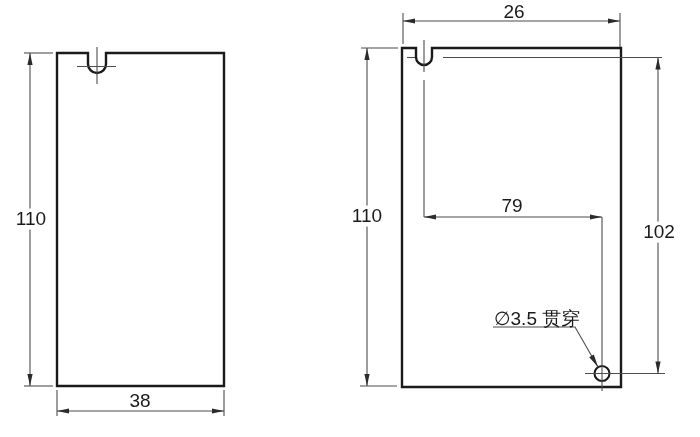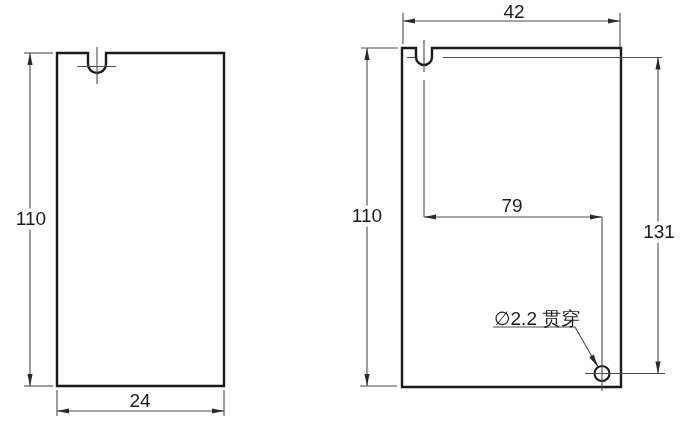--- a/index.html
+++ b/index.html
@@ -122,25 +122,25 @@
     </g>
 
     <g>
       <polyline class="thin" points="493,327 575,327 598,367"></polyline>
       <polygon class="arrow" points="598,367 589.2,357.2 593.8,354.4"></polygon>
     </g>
   </svg>
 
   <div class="dim-label on-line" style="left:31px;  top:219px;">110</div>
 
-  <div class="dim-label" style="left:140px; top:401px;">24</div>
+  <div class="dim-label" style="left:140px; top:401px;">38</div>
 
-  <div class="dim-label" style="left:514px; top:12px;">42</div>
+  <div class="dim-label" style="left:514px; top:12px;">26</div>
 
   <div class="dim-label on-line" style="left:367px; top:216px;">110</div>
 
   <div class="dim-label" style="left:512px; top:206px;">79</div>
 
-  <div class="dim-label on-line" style="left:659px; top:232px;">131</div>
+  <div class="dim-label on-line" style="left:659px; top:232px;">102</div>
 
-  <div class="callout" style="left:494px; top:306px;">∅2.2 贯穿</div>
+  <div class="callout" style="left:494px; top:306px;">∅3.5 贯穿</div>
 
 </div>
 
 </body></html>

